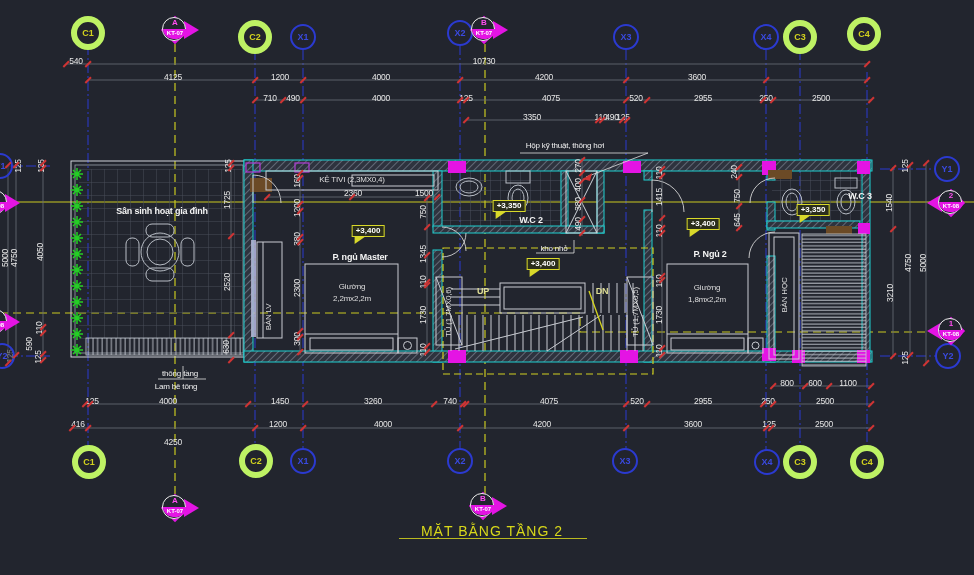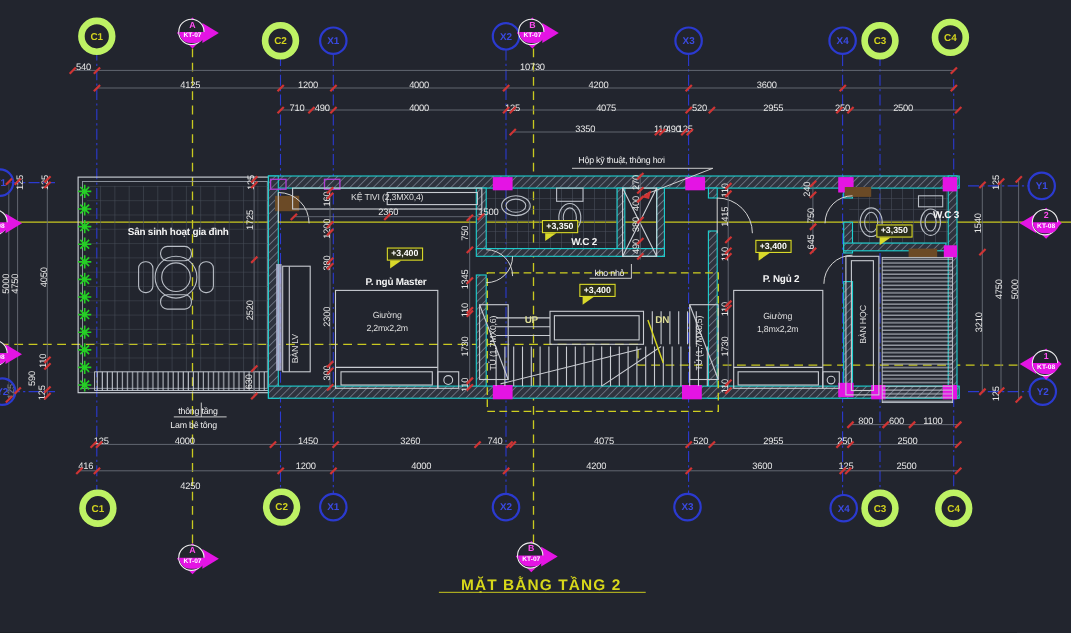--- a/index.html
+++ b/index.html
@@ -33,21 +33,21 @@
         border-right:15px solid #e414e4;border-top:9px solid transparent;border-bottom:9px solid transparent;}
   .marker .cir{position:absolute;left:2px;top:2px;width:24px;height:24px;border:1px solid #eee;
         border-radius:50%;background:#22252e;box-sizing:border-box;}
   .marker .ltr{position:absolute;left:0;right:0;top:3px;text-align:center;
         font-size:8px;font-weight:bold;color:#ff4df2;}
   .marker .sht{position:absolute;left:3px;top:14px;width:24px;height:10px;background:#e414e4;
         border-radius:0 0 12px 12px;color:#fff;font-size:6px;font-weight:bold;text-align:center;line-height:9px;}
   .tick{position:absolute;width:8px;height:1.6px;background:#cf3434;transform:translate(-50%,-50%) rotate(-45deg);}
   
   #plan-title{position:absolute;left:492px;top:531px;transform:translate(-50%,-50%);
-        color:#d8d81a;font-size:14px;font-weight:bold;letter-spacing:1px;white-space:nowrap;}
+        color:#d8d81a;font-size:14px;font-weight:normal;letter-spacing:1px;white-space:nowrap;}
   #title-rule{position:absolute;left:399px;top:538px;width:188px;height:1px;background:#b9b920;}
   #wm-left{position:absolute;left:118px;top:505px;color:#8e98ae;font-size:23px;font-weight:bold;
         text-shadow:1px 2px 2px rgba(0,0,0,.55);}
   #wm-center{position:absolute;left:334px;top:533px;color:#767b86;font-size:24px;font-weight:bold;
         text-shadow:1px 2px 2px rgba(0,0,0,.6);}
   #logo{position:absolute;left:848px;top:10px;width:122px;height:62px;}
   #logo .bv{position:absolute;left:2px;top:12px;background:#132028;border:2px solid #f0f2f4;
         border-radius:4px;padding:1px 3px;color:#2fd6c8;font-size:8px;font-weight:bold;letter-spacing:.5px;}
   #logo .nha{position:absolute;left:2px;top:27px;color:#2fd6c8;font-size:21px;font-weight:900;letter-spacing:.5px;
         text-shadow:0 0 2px #0e1418;}
@@ -372,21 +372,21 @@
       <div class="lab dim rot" style="left: 297px; top: 208px;">1200</div>
       <div class="lab dim rot" style="left: 297px; top: 239px;">380</div>
       <div class="lab dim rot" style="left: 297px; top: 288px;">2300</div>
       <div class="lab dim rot" style="left: 297px; top: 339px;">300</div>
       <div class="lab dim rot" style="left: 423px; top: 212px;">750</div>
       <div class="lab dim rot" style="left: 423px; top: 254px;">1345</div>
       <div class="lab dim rot" style="left: 423px; top: 282px;">110</div>
       <div class="lab dim rot" style="left: 423px; top: 315px;">1730</div>
       <div class="lab dim rot" style="left: 423px; top: 350px;">110</div>
       <div class="lab dim" style="left: 353px; top: 193px;">2360</div>
-      <div class="lab dim" style="left: 444px; top: 193px;">1500</div>
+      <div class="lab dim" style="left: 424px; top: 193px;">1500</div>
       <div class="lab dim rot" style="left: 578px; top: 166px;">270</div>
       <div class="lab dim rot" style="left: 578px; top: 185px;">400</div>
       <div class="lab dim rot" style="left: 578px; top: 204px;">380</div>
       <div class="lab dim rot" style="left: 578px; top: 224px;">490</div>
       <div class="lab dim rot" style="left: 659px; top: 173px;">110</div>
       <div class="lab dim rot" style="left: 659px; top: 197px;">1415</div>
       <div class="lab dim rot" style="left: 659px; top: 231px;">110</div>
       <div class="lab dim rot" style="left: 659px; top: 281px;">110</div>
       <div class="lab dim rot" style="left: 659px; top: 315px;">1730</div>
       <div class="lab dim rot" style="left: 659px; top: 351px;">110</div>

